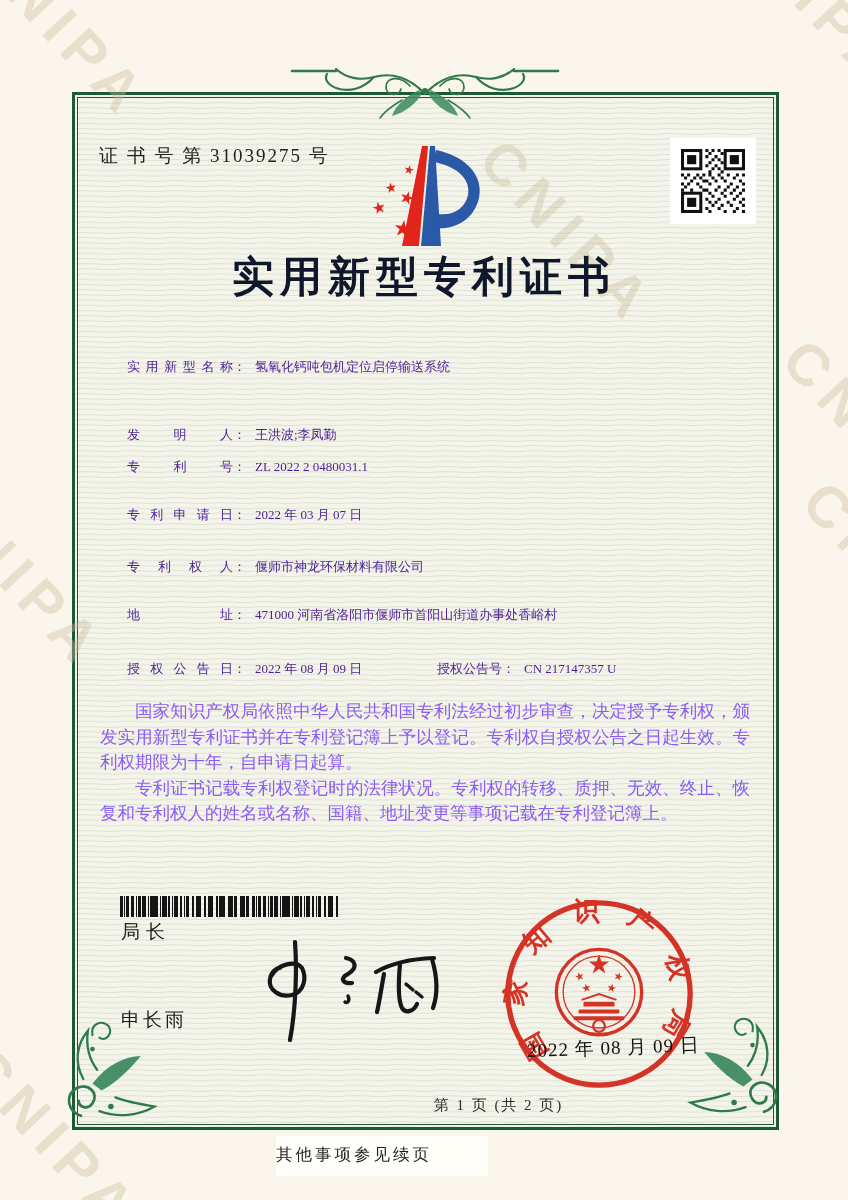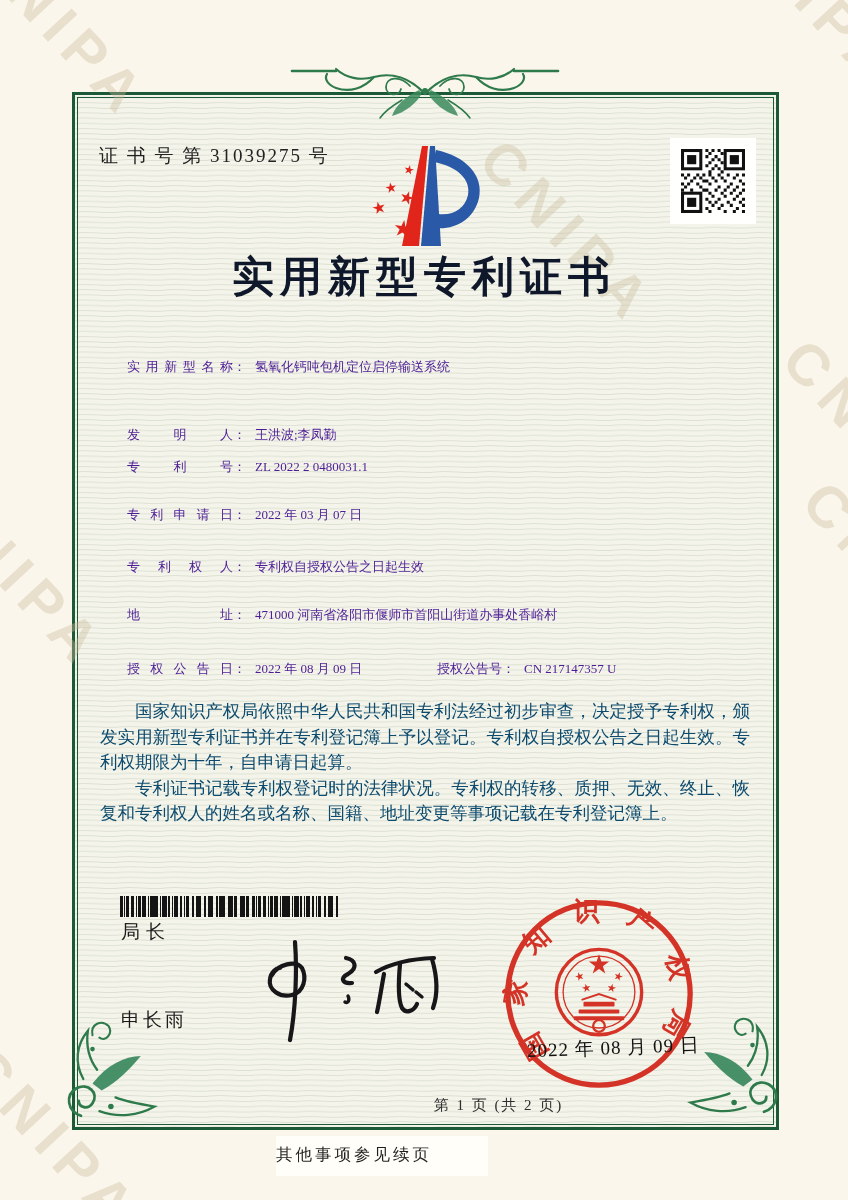--- a/index.html
+++ b/index.html
@@ -19,21 +19,21 @@
   .logo{position:absolute;left:362px;top:140px;z-index:3;}
   .qrbox{position:absolute;left:670px;top:138px;width:86px;height:86px;background:#fffffe;
          display:flex;align-items:center;justify-content:center;z-index:3;}
   .title{position:absolute;left:0;width:848px;top:249px;text-align:center;font-size:42px;
          font-weight:bold;letter-spacing:6px;color:#0f172a;z-index:3;}
   .frow{position:absolute;left:127px;font-size:13px;color:#4c1d95;white-space:nowrap;z-index:3;}
   .flabel{display:inline-block;width:106px;text-align:justify;text-align-last:justify;}
   .fcolon{display:inline-block;margin-right:9px;}
   .grant2{position:absolute;left:310px;top:0;white-space:nowrap;}
   .paras{position:absolute;left:100px;top:699px;width:650px;font-size:17.5px;line-height:25.5px;
-         text-align:justify;color:#0c4a6e;z-index:3;}
+         text-align:justify;color:#8b5cf6;z-index:3;}
   .paras p{margin:0;text-indent:2em;}
   .barcode{position:absolute;left:120px;top:896px;width:218px;height:21px;z-index:3;
      background-image:
        repeating-linear-gradient(90deg,#141414 0 2px,transparent 2px 6px),
        repeating-linear-gradient(90deg,#141414 0 1px,transparent 1px 4px),
        repeating-linear-gradient(90deg,#141414 0 3px,transparent 3px 11px);}
   .dir-title{position:absolute;left:121px;top:919px;font-size:19px;letter-spacing:6px;z-index:3;text-align:center;}
   .dir-name{position:absolute;left:121px;top:1007px;font-size:19px;letter-spacing:3px;z-index:3;text-align:right;}
   .sig{position:absolute;left:238px;top:928px;z-index:4;}
   .seal{position:absolute;left:502px;top:897px;z-index:3;opacity:.95;}
@@ -167,21 +167,21 @@
   <div class="frow" style="top:408px;margin-top:18px;">
     <span class="flabel">发明人</span><span class="fcolon">：</span><span>王洪波;李凤勤</span>
   </div>
   <div class="frow" style="top:458px;">
     <span class="flabel">专利号</span><span class="fcolon">：</span><span>ZL 2022 2 0480031.1</span>
   </div>
   <div class="frow" style="top:506px;">
     <span class="flabel">专利申请日</span><span class="fcolon">：</span><span>2022 年 03 月 07 日</span>
   </div>
   <div class="frow" style="top:558px;">
-    <span class="flabel">专利权人</span><span class="fcolon">：</span><span>专利权自授权公告之日起生效</span>
+    <span class="flabel">专利权人</span><span class="fcolon">：</span><span>偃师市神龙环保材料有限公司</span>
   </div>
   <div class="frow" style="top:606px;">
     <span class="flabel">地址</span><span class="fcolon">：</span><span>471000 河南省洛阳市偃师市首阳山街道办事处香峪村</span>
   </div>
   <div class="frow" style="top:660px;">
     <span class="flabel">授权公告日</span><span class="fcolon">：</span><span>2022 年 08 月 09 日</span>
     <span class="grant2">
       <span>授权公告号</span><span class="fcolon">：</span><span>CN 217147357 U</span>
     </span>
   </div>

